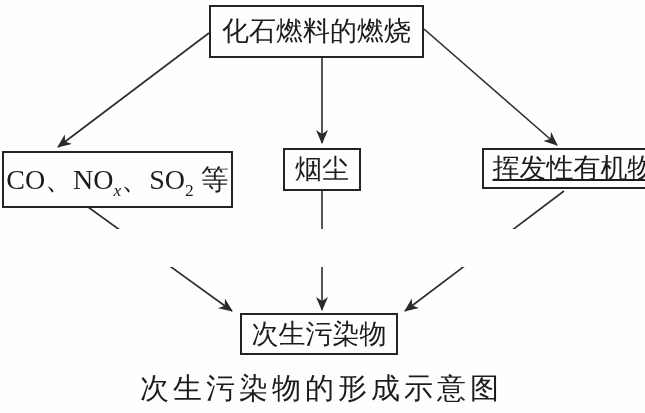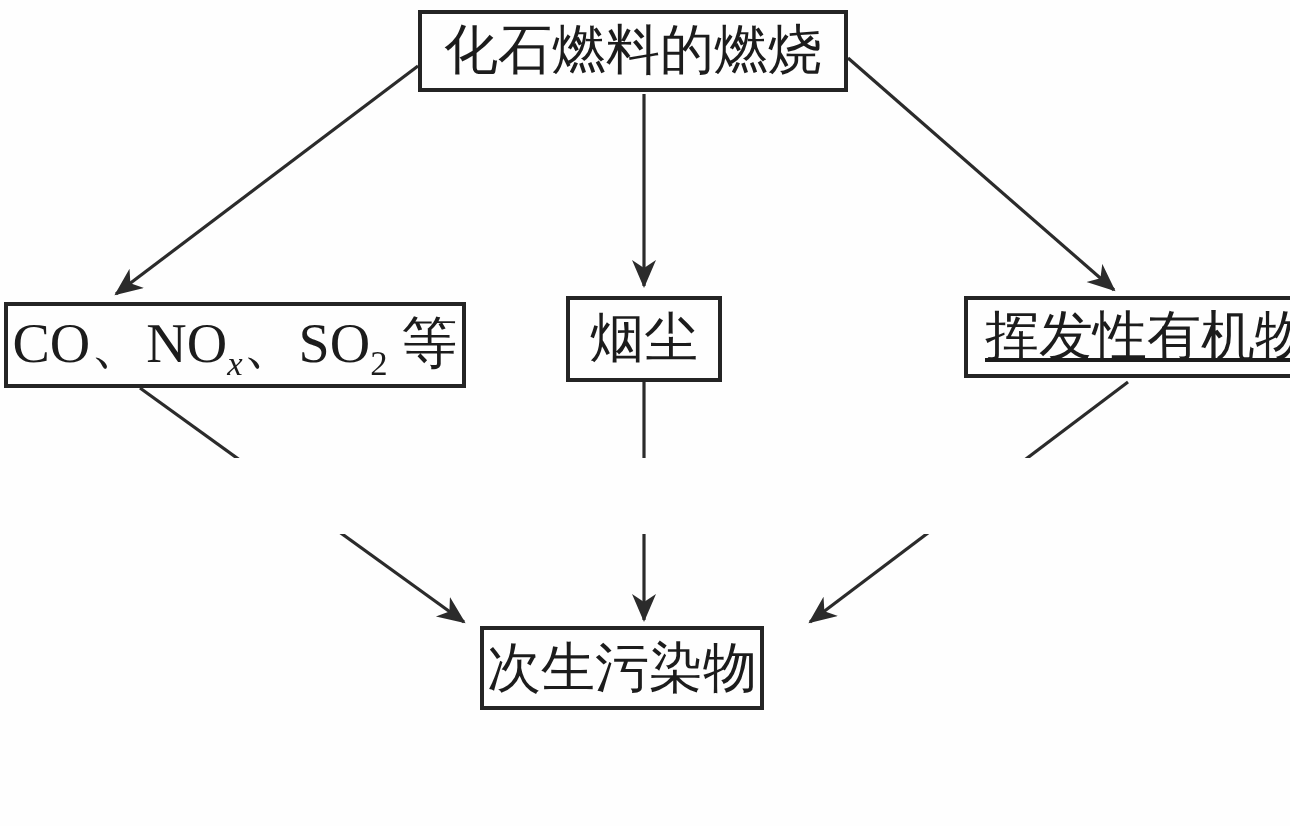--- a/index.html
+++ b/index.html
@@ -34,25 +34,25 @@
   .node{
     position:absolute;
     box-sizing:border-box;
     border:2px solid var(--border);
     background:var(--background);
     display:flex;align-items:center;justify-content:center;
     font-size:27px;line-height:1;
     white-space:nowrap;
     z-index:3;
   }
-  .node-top   {left:209px;top:5px;  width:215px;height:41px;}
-  .node-left  {left:2px;  top:151px;width:231px;height:43px;font-size:28px;}
+  .node-top   {left:209px;top:5px;  width:215px;height:53px;}
+  .node-left  {left:2px;  top:151px;width:231px;height:57px;font-size:28px;}
   .node-mid   {left:283px;top:148px;width:78px; height:43px;font-family:Liberation Serif, serif;}
   .node-right {left:482px;top:148px;width:183px;height:41px;text-decoration:underline;}
-  .node-bottom{left:240px;top:313px;width:142px;height:42px;}
+  .node-bottom{left:240px;top:313px;width:158px;height:42px;}
   .node-left sub{font-size:0.62em;line-height:0;}
   .sub-x{font-style:italic;}
   .condition{
     position:absolute;left:134px;top:234px;
     font-size:27px;line-height:1.1;white-space:nowrap;
     z-index:4;
   }
   .caption{
     position:absolute;left:140px;top:373px;
     font-size:29px;letter-spacing:4px;line-height:1.1;white-space:nowrap;
@@ -94,14 +94,15 @@
 
   <div class="node node-right">
     <span>挥发性有机物</span>
   </div>
 
 
   <div class="node node-bottom">
     <span>次生污染物</span>
   </div>
 
+  <div class="caption">次生污染物的形成示意图</div>
 
 </div>
 
 </body></html>

